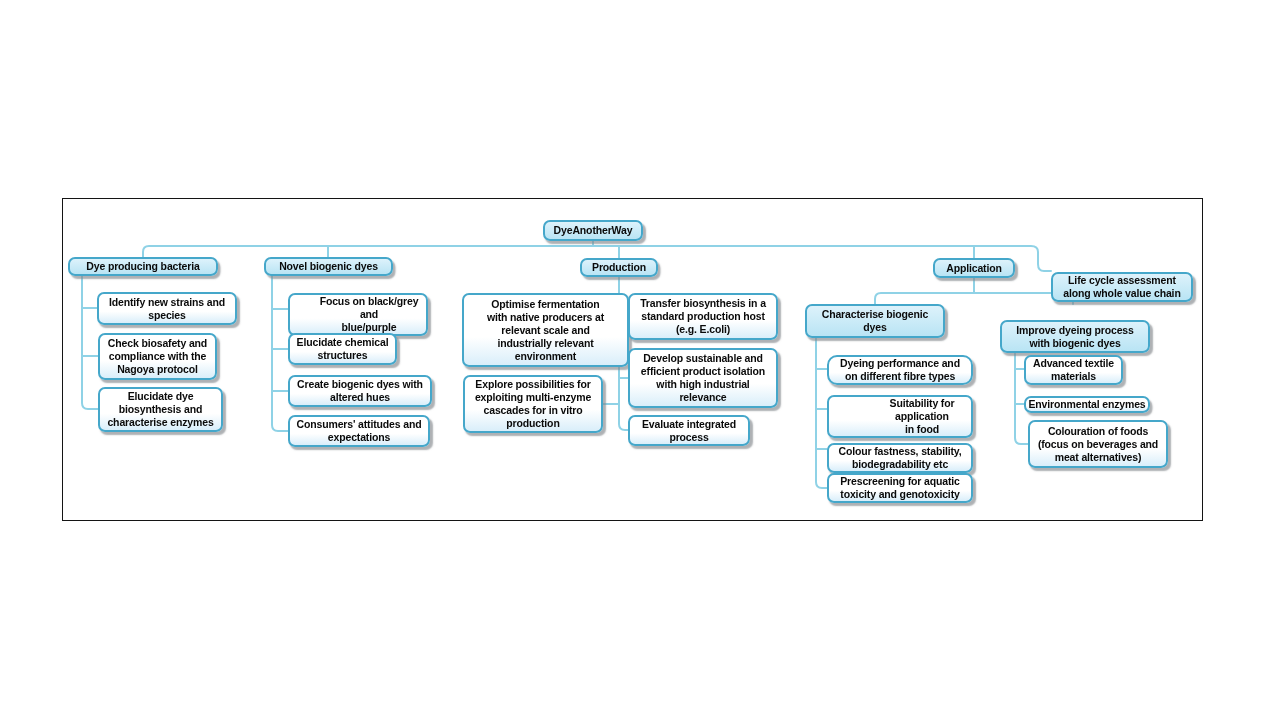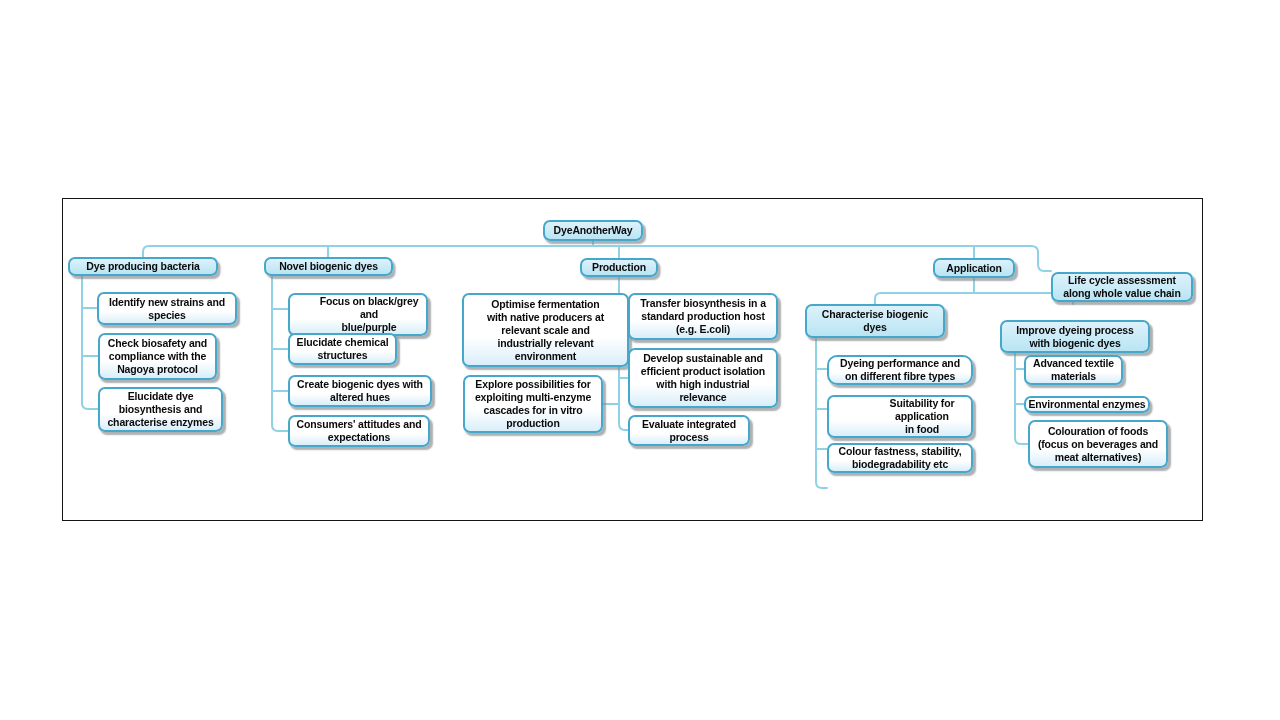--- a/index.html
+++ b/index.html
@@ -136,20 +136,22 @@
 dyes</div>
   <div class="node lvl" style="left:1000px;top:304px;width:150px;min-height:33px;margin-top:16px;">Improve dyeing process
 with biogenic dyes</div>
 
   <div class="node leaf" style="left:827px;top:355px;width:146px;min-height:28px;border-radius:10px;">Dyeing performance and
 on different fibre types</div>
   <div class="node leaf" style="left:827px;top:395px;width:146px;min-height:28px;padding-left:46px;">Suitability for application
 in food</div>
   <div class="node leaf" style="left:827px;top:435px;width:146px;min-height:27px;margin-top:8px;">Colour fastness, stability,
 biodegradability etc</div>
+  <div class="node leaf" style="left:827px;top:473px;width:146px;min-height:30px;">Prescreening for aquatic
+toxicity and genotoxicity</div>
 
   <div class="node leaf" style="left:1024px;top:355px;width:99px;min-height:28px;">Advanced textile
 materials</div>
   <div class="node leaf" style="left:1024px;top:396px;width:126px;min-height:17px;">Environmental enzymes</div>
   <div class="node leaf" style="left:1028px;top:420px;width:140px;min-height:48px;">Colouration of foods
 (focus on beverages and
 meat alternatives)</div>
 
 </div>
 

